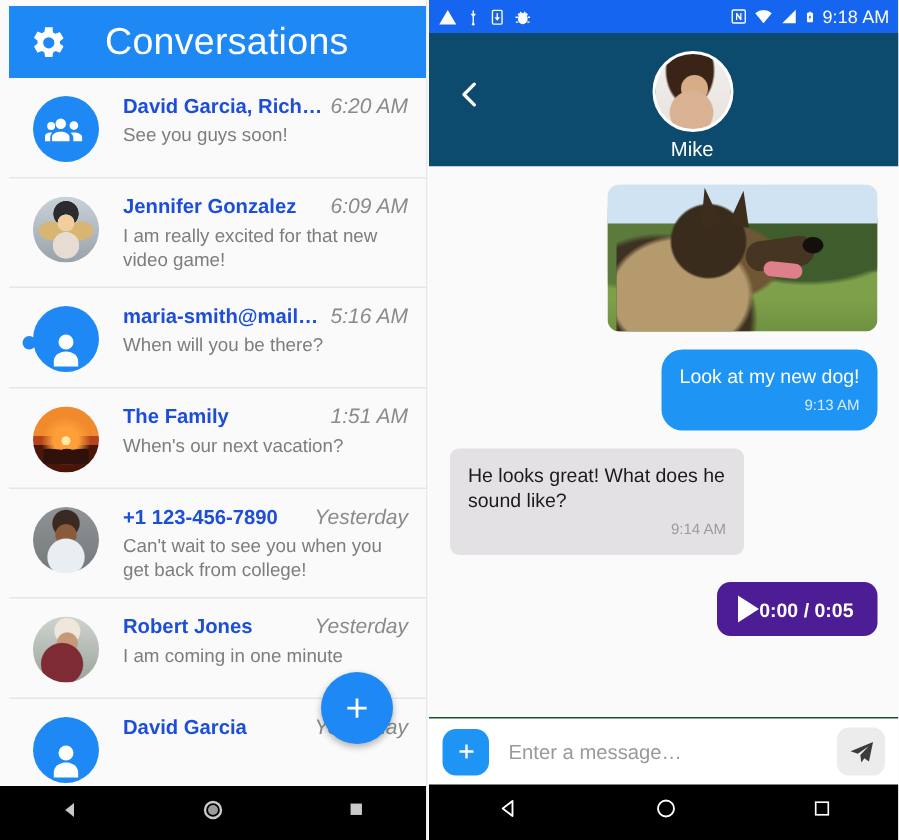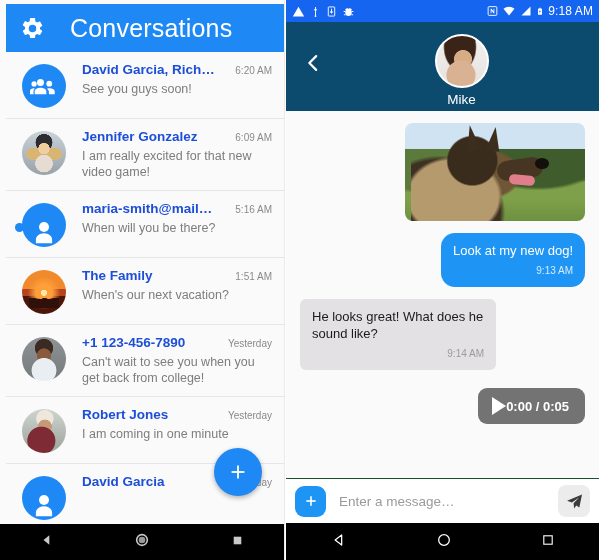--- a/index.html
+++ b/index.html
@@ -33,21 +33,21 @@
   .conv-row + .conv-row{border-top:1px solid #e6e6e6;}
   .avatar-cell{width:76px;flex:0 0 76px;display:flex;align-items:flex-start;justify-content:center;padding-top:2px;position:relative;}
   .avatar{width:44px;height:44px;border-radius:50%;overflow:hidden;position:relative;background:#1e88f5;flex:0 0 44px;}
   .unread-dot{position:absolute;left:9px;top:22px;width:9px;height:9px;border-radius:50%;background:#1e88f5;}
   .conv-text{flex:1;min-width:0;padding-right:2px;}
   .conv-line1{display:flex;align-items:baseline;justify-content:space-between;gap:6px;}
   .conv-name{
     font-size:13.5px;font-weight:700;color:#1d4ed8;white-space:nowrap;
     overflow:hidden;text-overflow:clip;
   }
-  .conv-time{font-size:10px;color:#8a8a8a;white-space:nowrap;flex:0 0 auto;}
+  .conv-time{font-size:14px;color:#8a8a8a;white-space:nowrap;flex:0 0 auto;font-style:italic;}
   .conv-snippet{
     font-size:12.5px;color:#7d7d7d;line-height:16px;margin-top:4px;
     max-width:182px;
   }
 
   
   .av-group{background:#1e88f5;display:flex;align-items:center;justify-content:center;}
   .av-person{background:#1e88f5;display:flex;align-items:flex-end;justify-content:center;}
   
   .av-jennifer{background:
@@ -159,21 +159,21 @@
     font-size:13px;line-height:17px;box-sizing:border-box;
   }
   .bubble.out{background:#1e95f5;color:#ffffff;border-radius:14px;}
   .bubble.in{background:#e3e1e4;color:#1b1b1b;border-radius:6px;}
   .bubble .bt{display:block;}
   .bubble .time{display:block;text-align:right;font-size:10px;margin-top:3px;}
   .bubble.out .time{color:#d6ebfd;}
   .bubble.in .time{color:#9b9b9b;}
 
   .audio-bubble{
-    display:flex;align-items:center;background:#737373;color:#ffffff;
+    display:flex;align-items:center;background:#4c1d95;color:#ffffff;
     padding:9px 16px 9px 14px;border-radius:9px;font-size:13px;font-weight:700;
   }
   .play-tri{width:0;height:0;border-top:9px solid transparent;border-bottom:9px solid transparent;border-left:14px solid #ffffff;}
 
   
   .composer{
     position:absolute;left:0;bottom:37px;width:313px;height:45px;background:#ffffff;
     border-top:1px solid #14532d;display:flex;align-items:center;padding:0 9px;box-sizing:border-box;
   }
   .attach-btn{width:31px;height:31px;border-radius:9px;background:#1e95f5;display:flex;align-items:center;justify-content:center;flex:0 0 31px;}

